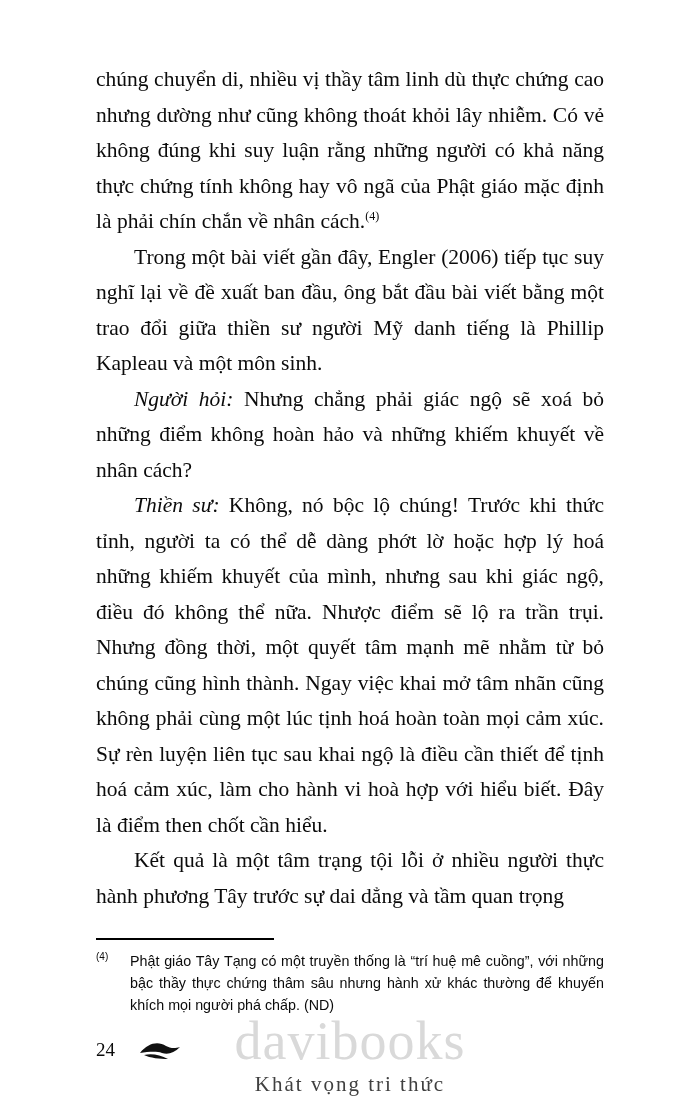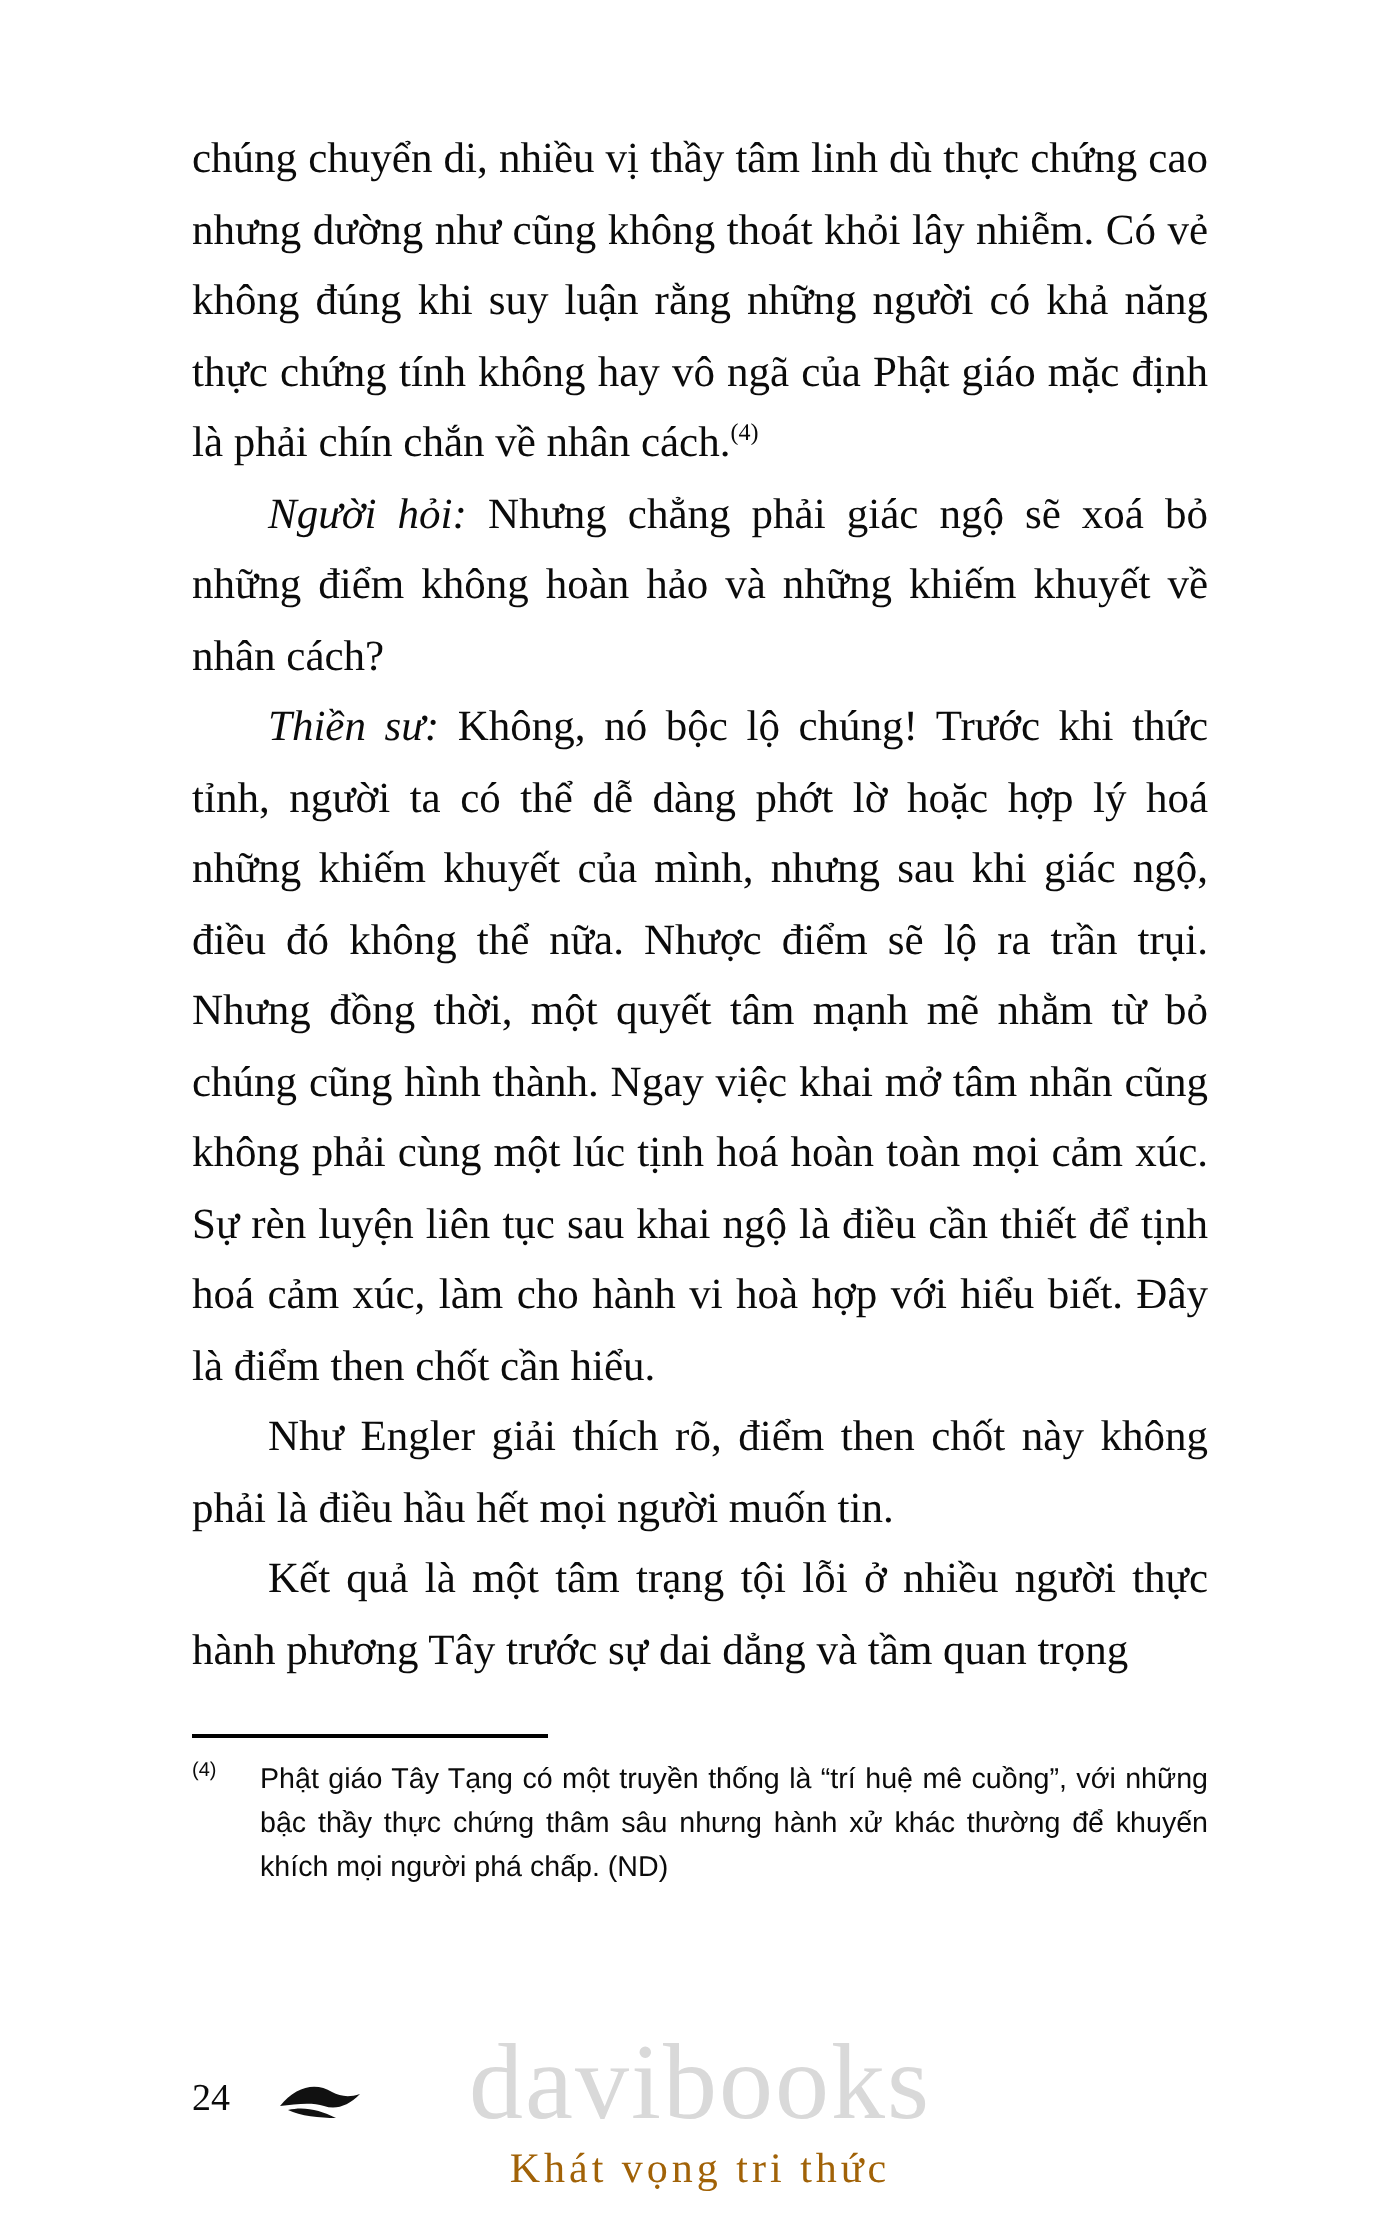--- a/index.html
+++ b/index.html
@@ -100,40 +100,40 @@
   .watermark-main {
     font-family: "Liberation Serif", serif;
     font-size: 54px;
     letter-spacing: 1px;
     color: #d9d9d9;
     line-height: 1;
   }
   .watermark-sub {
     font-family: "Liberation Serif", serif;
     font-size: 21px;
-    color: #a16207;
+    color: #404040;
     letter-spacing: 2px;
     margin-top: 4px;
   }
 </style>
 </head>
 <body>
 
 <div class="page">
 
   <div class="body-text">
 
     <p><span>chúng chuyển di, nhiều vị thầy tâm linh dù thực chứng cao nhưng dường như cũng không thoát khỏi lây nhiễm. Có vẻ không đúng khi suy luận rằng những người có khả năng thực chứng tính không hay vô ngã của Phật giáo mặc định là phải chín chắn về nhân cách.</span><span class="sup">(4)</span></p>
 
+    <p class="indent">Trong một bài viết gần đây, Engler (2006) tiếp tục suy nghĩ lại về đề xuất ban đầu, ông bắt đầu bài viết bằng một trao đổi giữa thiền sư người Mỹ danh tiếng là Phillip Kapleau và một môn sinh.</p>
 
     <p class="indent"><span class="ital">Người hỏi:</span><span> Nhưng chẳng phải giác ngộ sẽ xoá bỏ những điểm không hoàn hảo và những khiếm khuyết về nhân cách?</span></p>
 
     <p class="indent"><span class="ital">Thiền sư:</span><span> Không, nó bộc lộ chúng! Trước khi thức tỉnh, người ta có thể dễ dàng phớt lờ hoặc hợp lý hoá những khiếm khuyết của mình, nhưng sau khi giác ngộ, điều đó không thể nữa. Nhược điểm sẽ lộ ra trần trụi. Nhưng đồng thời, một quyết tâm mạnh mẽ nhằm từ bỏ chúng cũng hình thành. Ngay việc khai mở tâm nhãn cũng không phải cùng một lúc tịnh hoá hoàn toàn mọi cảm xúc. Sự rèn luyện liên tục sau khai ngộ là điều cần thiết để tịnh hoá cảm xúc, làm cho hành vi hoà hợp với hiểu biết. Đây là điểm then chốt cần hiểu.</span></p>
 
-    <p class="indent">Như Engler giải thích rõ, điểm then chốt này không phải là điều hầu hết mọi người muốn tin.</p>
 
     <p class="indent">Kết quả là một tâm trạng tội lỗi ở nhiều người thực hành phương Tây trước sự dai dẳng và tầm quan trọng</p>
 
   </div>
 
   <div class="footnote-rule"></div>
 
   <div class="footnote">
     <span class="fn-marker">(4)</span>
     <span class="fn-body">Phật giáo Tây Tạng có một truyền thống là “trí huệ mê cuồng”, với những bậc thầy thực chứng thâm sâu nhưng hành xử khác thường để khuyến khích mọi người phá chấp. (ND)</span>

